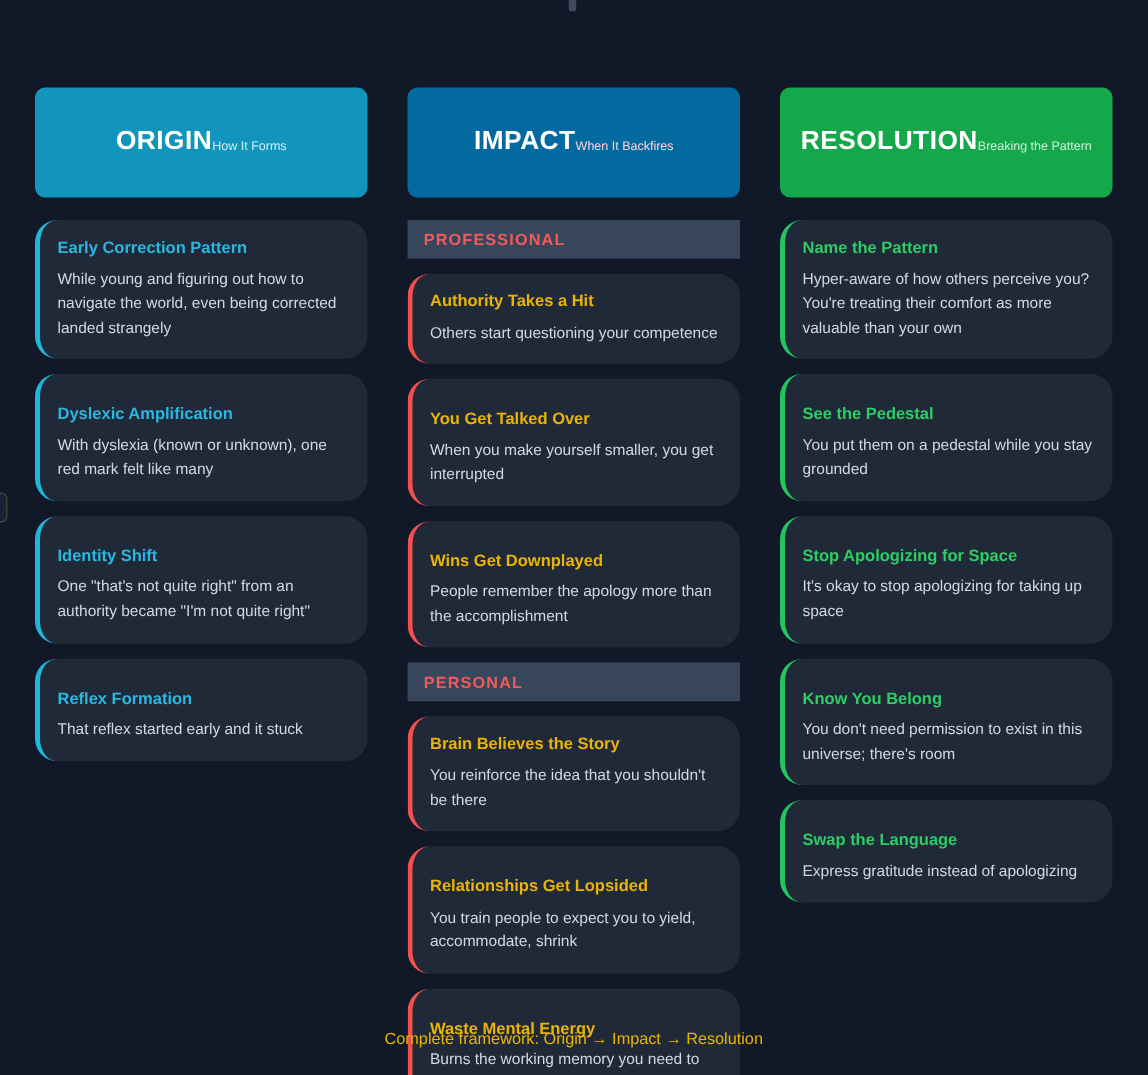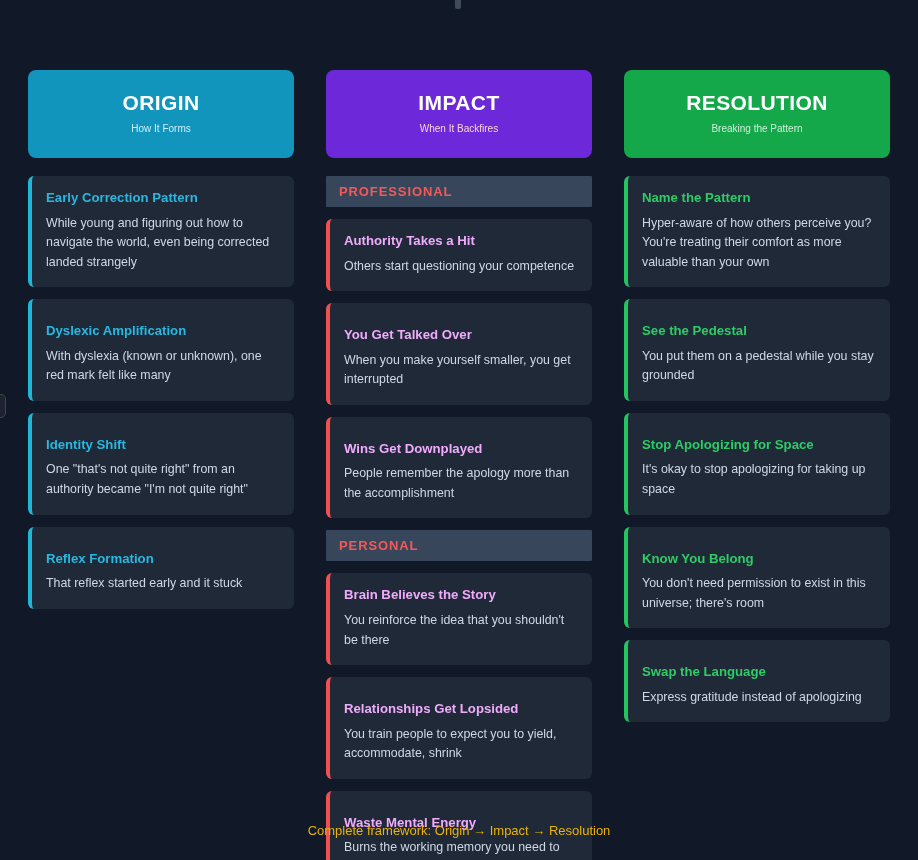--- a/index.html
+++ b/index.html
@@ -61,39 +61,38 @@
   }
 
   
   .col-header {
     border-radius: 8px;
     padding: 18px 10px 20px 10px;
     text-align: center;
     margin-bottom: 18px;
     height: 88px;
     display: flex;
-    flex-direction: column;
     justify-content: center;
     align-items: center;
   }
   .col-header .title {
     font-size: 21px;
     font-weight: bold;
     color: #ffffff;
     letter-spacing: 0.4px;
     line-height: 1.1;
   }
   .col-header .subtitle {
     font-size: 10px;
     margin-top: 9px;
     line-height: 1.2;
   }
 
   .col-origin      { background: #1295bd; }
-  .col-impact      { background: #6d28d9; }
+  .col-impact      { background: #0369a1; }
   .col-resolution  { background: #15a84a; }
 
   .col-origin     .subtitle { color: #cdeef8; }
   .col-impact     .subtitle { color: #fbd5d5; }
   .col-resolution .subtitle { color: #cbf0d8; }
 
   
   .section-head {
     background: #37465b;
     border-radius: 1px;
@@ -101,21 +100,21 @@
     margin-bottom: 12px;
     font-size: 13px;
     font-weight: bold;
     letter-spacing: 0.9px;
     color: #f25a5a;
   }
 
   
   .card {
     background: #1f2937;
-    border-radius: 6px;
+    border-radius: 18px;
     padding: 14px 16px 15px 14px;
     margin-bottom: 12px;
     border-left: 4px solid transparent;
     position: relative;
   }
   .card .card-title {
     font-size: 13.2px;
     font-weight: bold;
     line-height: 1.25;
     margin-bottom: 7px;
@@ -124,21 +123,21 @@
     font-size: 12.4px;
     line-height: 1.58;
     color: #cfd8e4;
   }
 
   .card.accent-cyan  { border-left-color: #1fb6d8; }
   .card.accent-red   { border-left-color: #f2504f; }
   .card.accent-green { border-left-color: #23c55e; }
 
   .card.accent-cyan  .card-title { color: #2ab7e0; }
-  .card.accent-red   .card-title { color: #f0abfc; }
+  .card.accent-red   .card-title { color: #eab308; }
   .card.accent-green .card-title { color: #2fcc66; }
 
   
   .card.pad-top { padding-top: 24px; }
 
   
   #footer {
     position: absolute;
     left: 0;
     bottom: 0;

